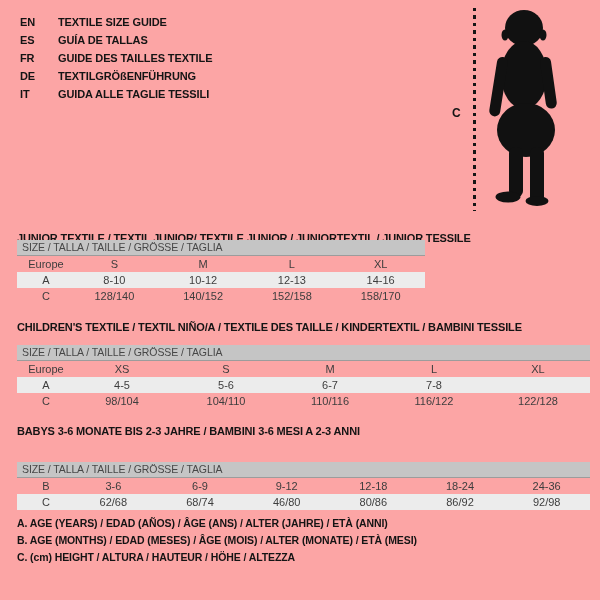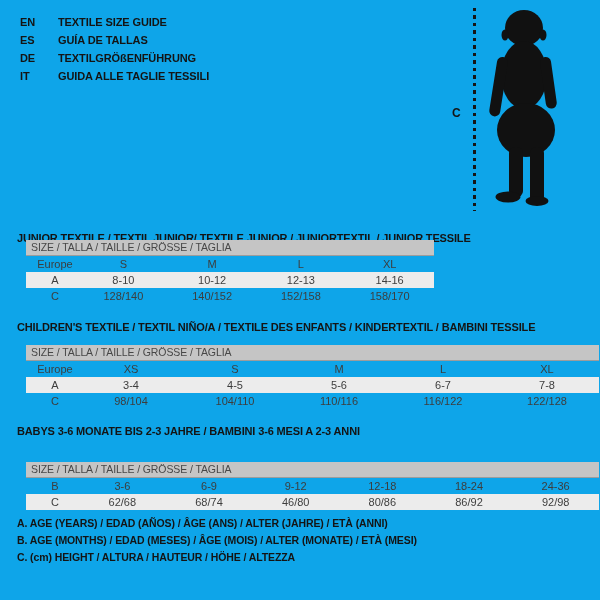--- a/index.html
+++ b/index.html
@@ -1,34 +1,34 @@
 <!DOCTYPE html>
 <html style="--header-bar: #c5c5c5; --alt-row: #ececec; --cell-text: #3d3d3d; --title-text: #141414; --silhouette: #111111;"><head>
 <meta charset="utf-8">
 <style>
   html,body{margin:0;padding:0;background:#fff;}
   #canvas{
-    position:relative;width:600px;height:600px;background:#0ea5e9;overflow:hidden;
+    position:relative;width:600px;height:600px;background:#fca5a5;overflow:hidden;
     font-family:"Liberation Sans","DejaVu Sans",sans-serif;color:#141414;
   }
   
   .langs{position:absolute;left:20px;top:13px;}
   .lang-row{display:flex;height:18px;line-height:18px;font-size:11px;font-weight:bold;letter-spacing:-0.1px;}
   .lang-code{width:38px;flex:0 0 38px;}
   
   .dashed-line{
     position:absolute;left:473px;top:8px;width:3px;height:203px;
     background:repeating-linear-gradient(to bottom,#161616 0 3.5px,transparent 3.5px 7.5px);
   }
   .fig-label{position:absolute;left:452px;top:106px;font-size:12px;font-weight:bold;}
   .baby-svg{position:absolute;left:484px;top:9px;}
   
   .sec-title{position:absolute;left:17px;font-size:11px;font-weight:bold;letter-spacing:-0.15px;line-height:15px;color:var(--title-text,#141414);}
   
-  .size-table{position:absolute;left:17px;font-size:11px;color:var(--cell-text,#3d3d3d);margin-left:9px;}
+  .size-table{position:absolute;left:17px;font-size:11px;color:var(--cell-text,#3d3d3d);}
   .t-bar{
     height:15px;line-height:15px;background:var(--header-bar,#c5c5c5);
     border-bottom:1px solid #9c9c9c;padding-left:5px;
     font-size:10.5px;color:#474747;letter-spacing:-0.1px;
   }
   .t-row{display:grid;height:16px;line-height:16px;}
   .cols-4{grid-template-columns:53px repeat(4,1fr);}
   .cols-5{grid-template-columns:53px repeat(5,1fr);}
   .cols-6{grid-template-columns:53px repeat(6,1fr);}
   .t-row.shaded{background:var(--alt-row,#ececec);}
@@ -45,20 +45,24 @@
 <div id="canvas">
 
   <div class="langs">
     <div class="lang-row">
       <span class="lang-code">EN</span>
       <span class="lang-text">TEXTILE SIZE GUIDE</span>
     </div>
     <div class="lang-row">
       <span class="lang-code">ES</span>
       <span class="lang-text">GUÍA DE TALLAS</span>
+    </div>
+    <div class="lang-row">
+      <span class="lang-code">FR</span>
+      <span class="lang-text">GUIDE DES TAILLES TEXTILE</span>
     </div>
     <div class="lang-row">
       <span class="lang-code">DE</span>
       <span class="lang-text">TEXTILGRÖßENFÜHRUNG</span>
     </div>
     <div class="lang-row">
       <span class="lang-code">IT</span>
       <span class="lang-text">GUIDA ALLE TAGLIE TESSILI</span>
     </div>
   </div>
@@ -101,35 +105,34 @@
     <div class="t-row cols-4">
       <span class="t-label">C</span>
       <span class="t-cell">128/140</span>
       <span class="t-cell">140/152</span>
       <span class="t-cell">152/158</span>
       <span class="t-cell">158/170</span>
     </div>
   </div>
 
   <div class="sec-title" style="top:320px;">
-    <div>CHILDREN'S TEXTILE / TEXTIL NIÑO/A / TEXTILE DES ENFANTS / KINDERTEXTIL / BAMBINI TESSILE</div>
+    <div>CHILDREN'S TEXTILE / TEXTIL NIÑO/A / TEXTILE DES TAILLE / KINDERTEXTIL / BAMBINI TESSILE</div>
   </div>
   <div class="size-table w-573" style="top:345px;">
     <div class="t-bar">SIZE / TALLA / TAILLE / GRÖSSE / TAGLIA</div>
     <div class="t-row cols-5">
       <span class="t-label">Europe</span>
       <span class="t-cell">XS</span>
       <span class="t-cell">S</span>
       <span class="t-cell">M</span>
       <span class="t-cell">L</span>
       <span class="t-cell">XL</span>
     </div>
     <div class="t-row cols-5 shaded">
       <span class="t-label">A</span>
-      <span class="t-cell">3-4</span>
       <span class="t-cell">4-5</span>
       <span class="t-cell">5-6</span>
       <span class="t-cell">6-7</span>
       <span class="t-cell">7-8</span>
     </div>
     <div class="t-row cols-5">
       <span class="t-label">C</span>
       <span class="t-cell">98/104</span>
       <span class="t-cell">104/110</span>
       <span class="t-cell">110/116</span>

